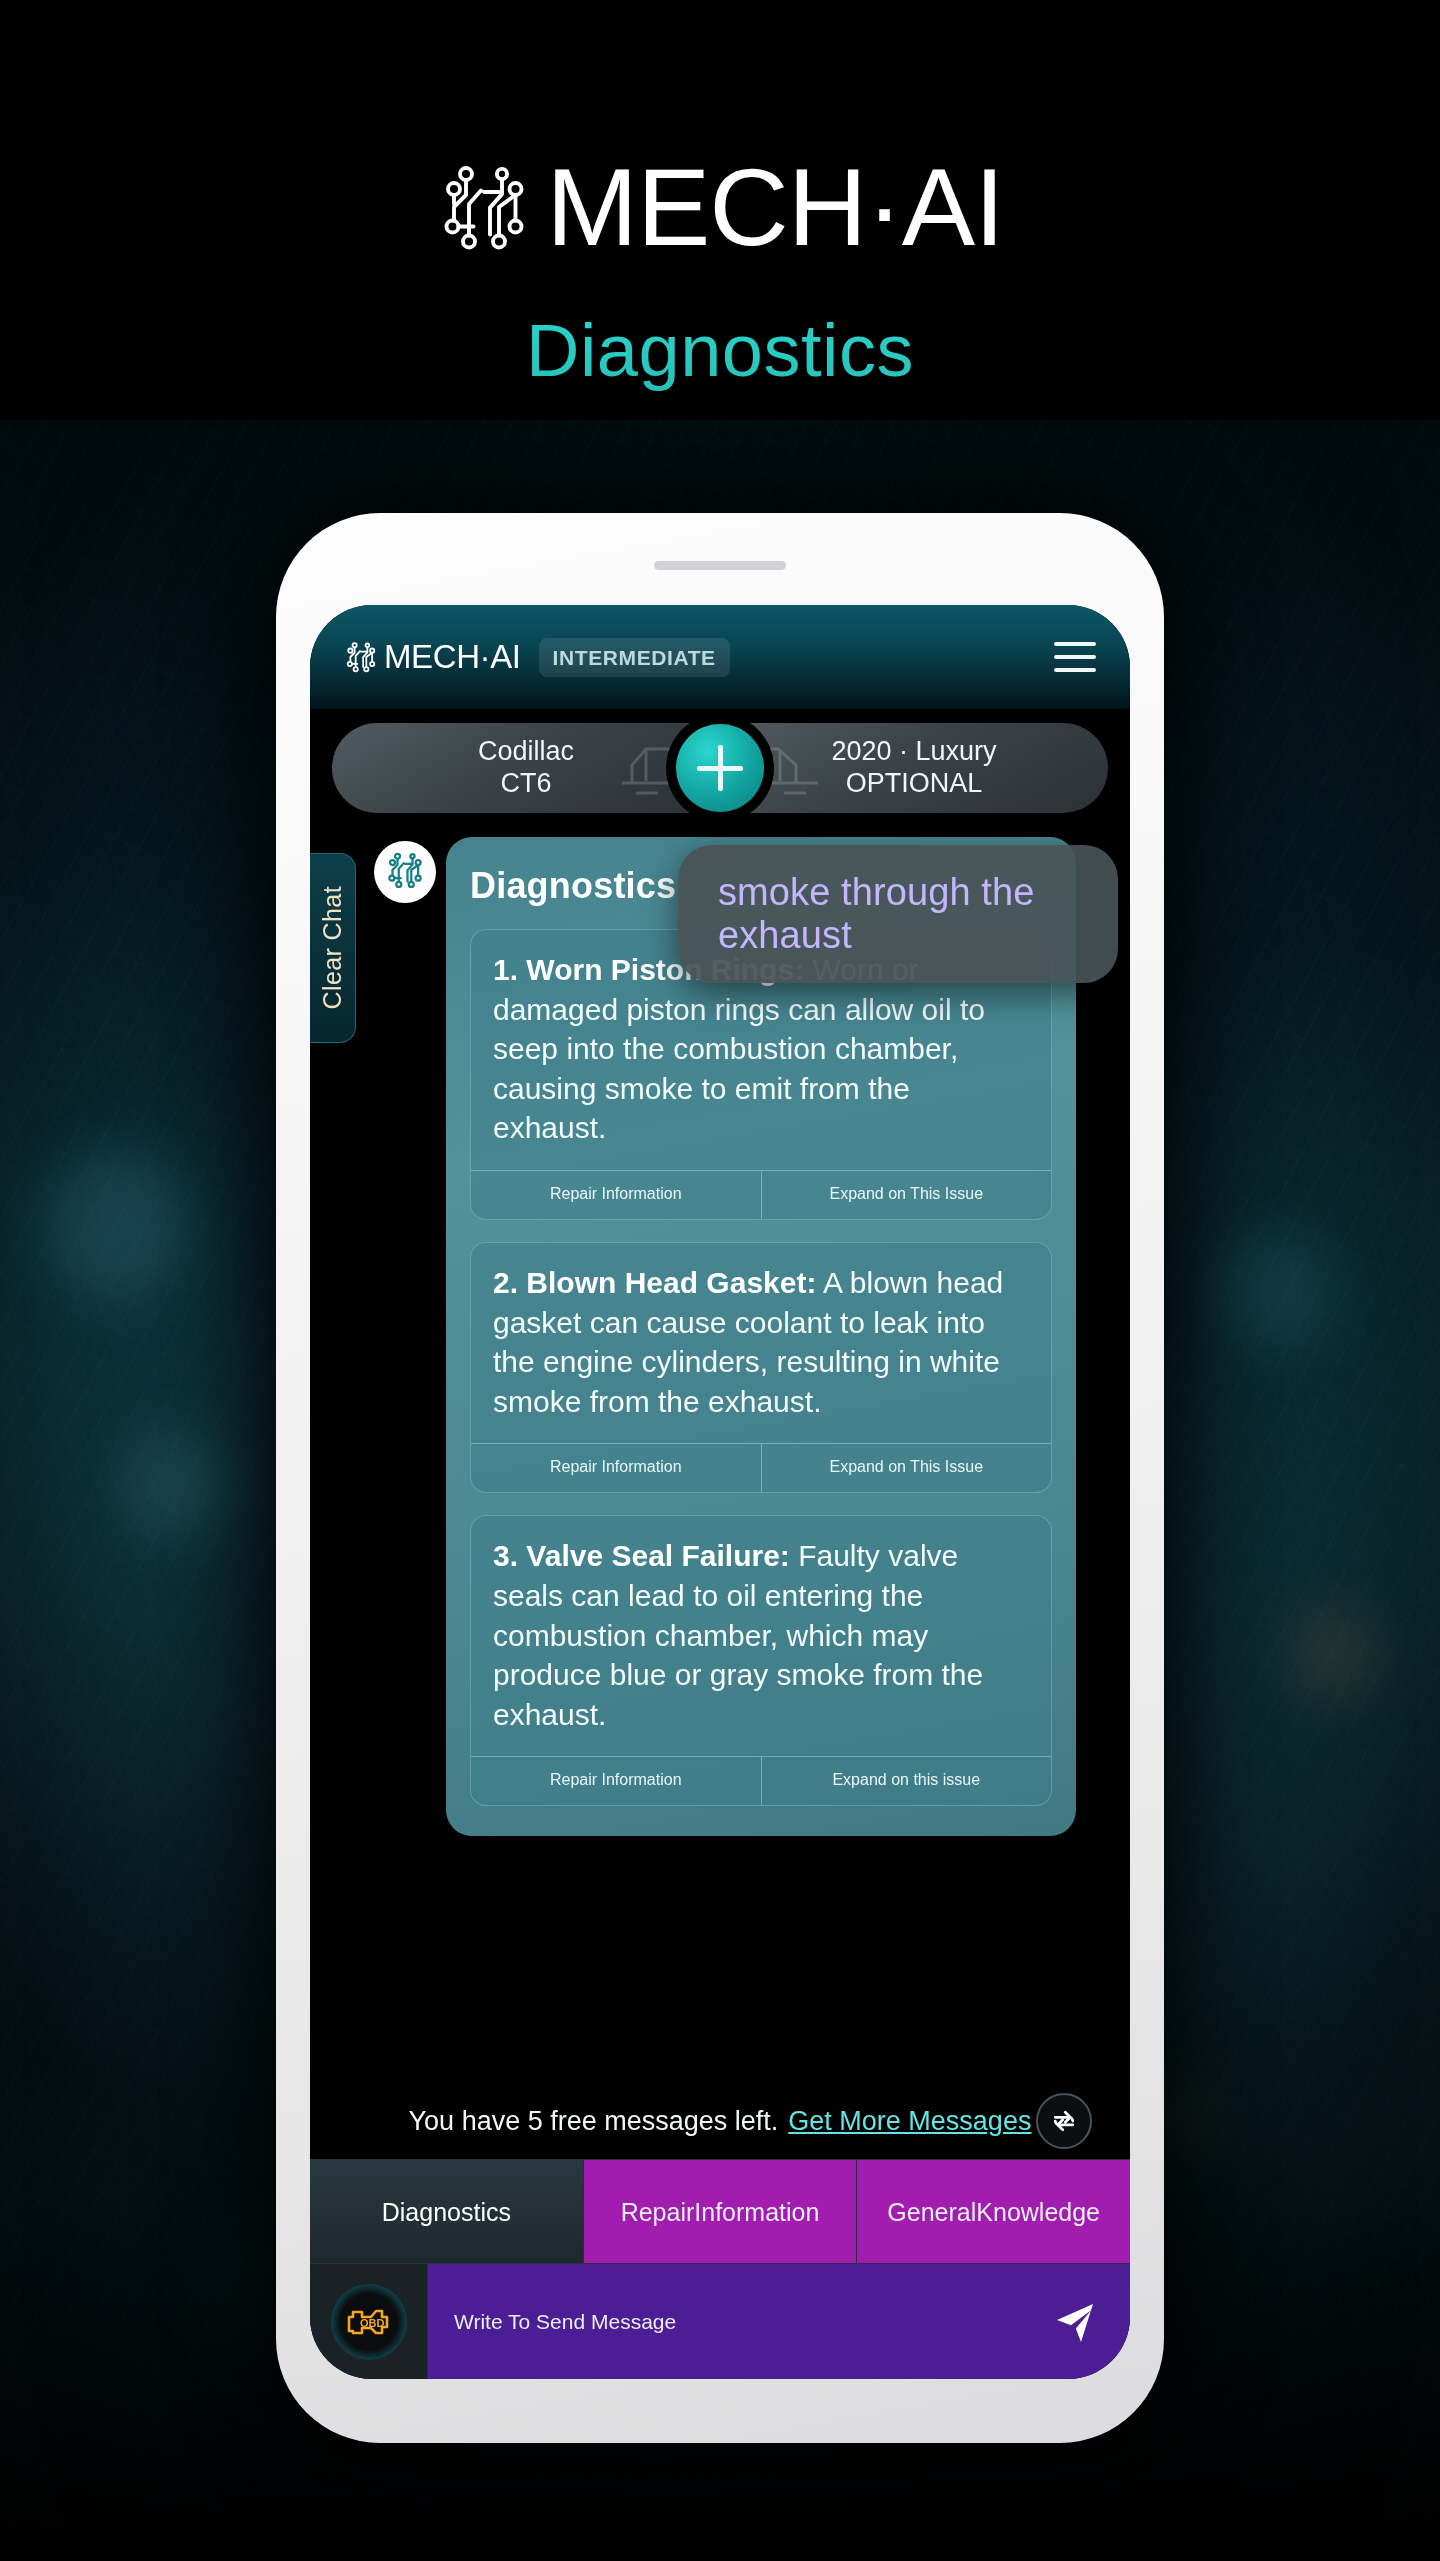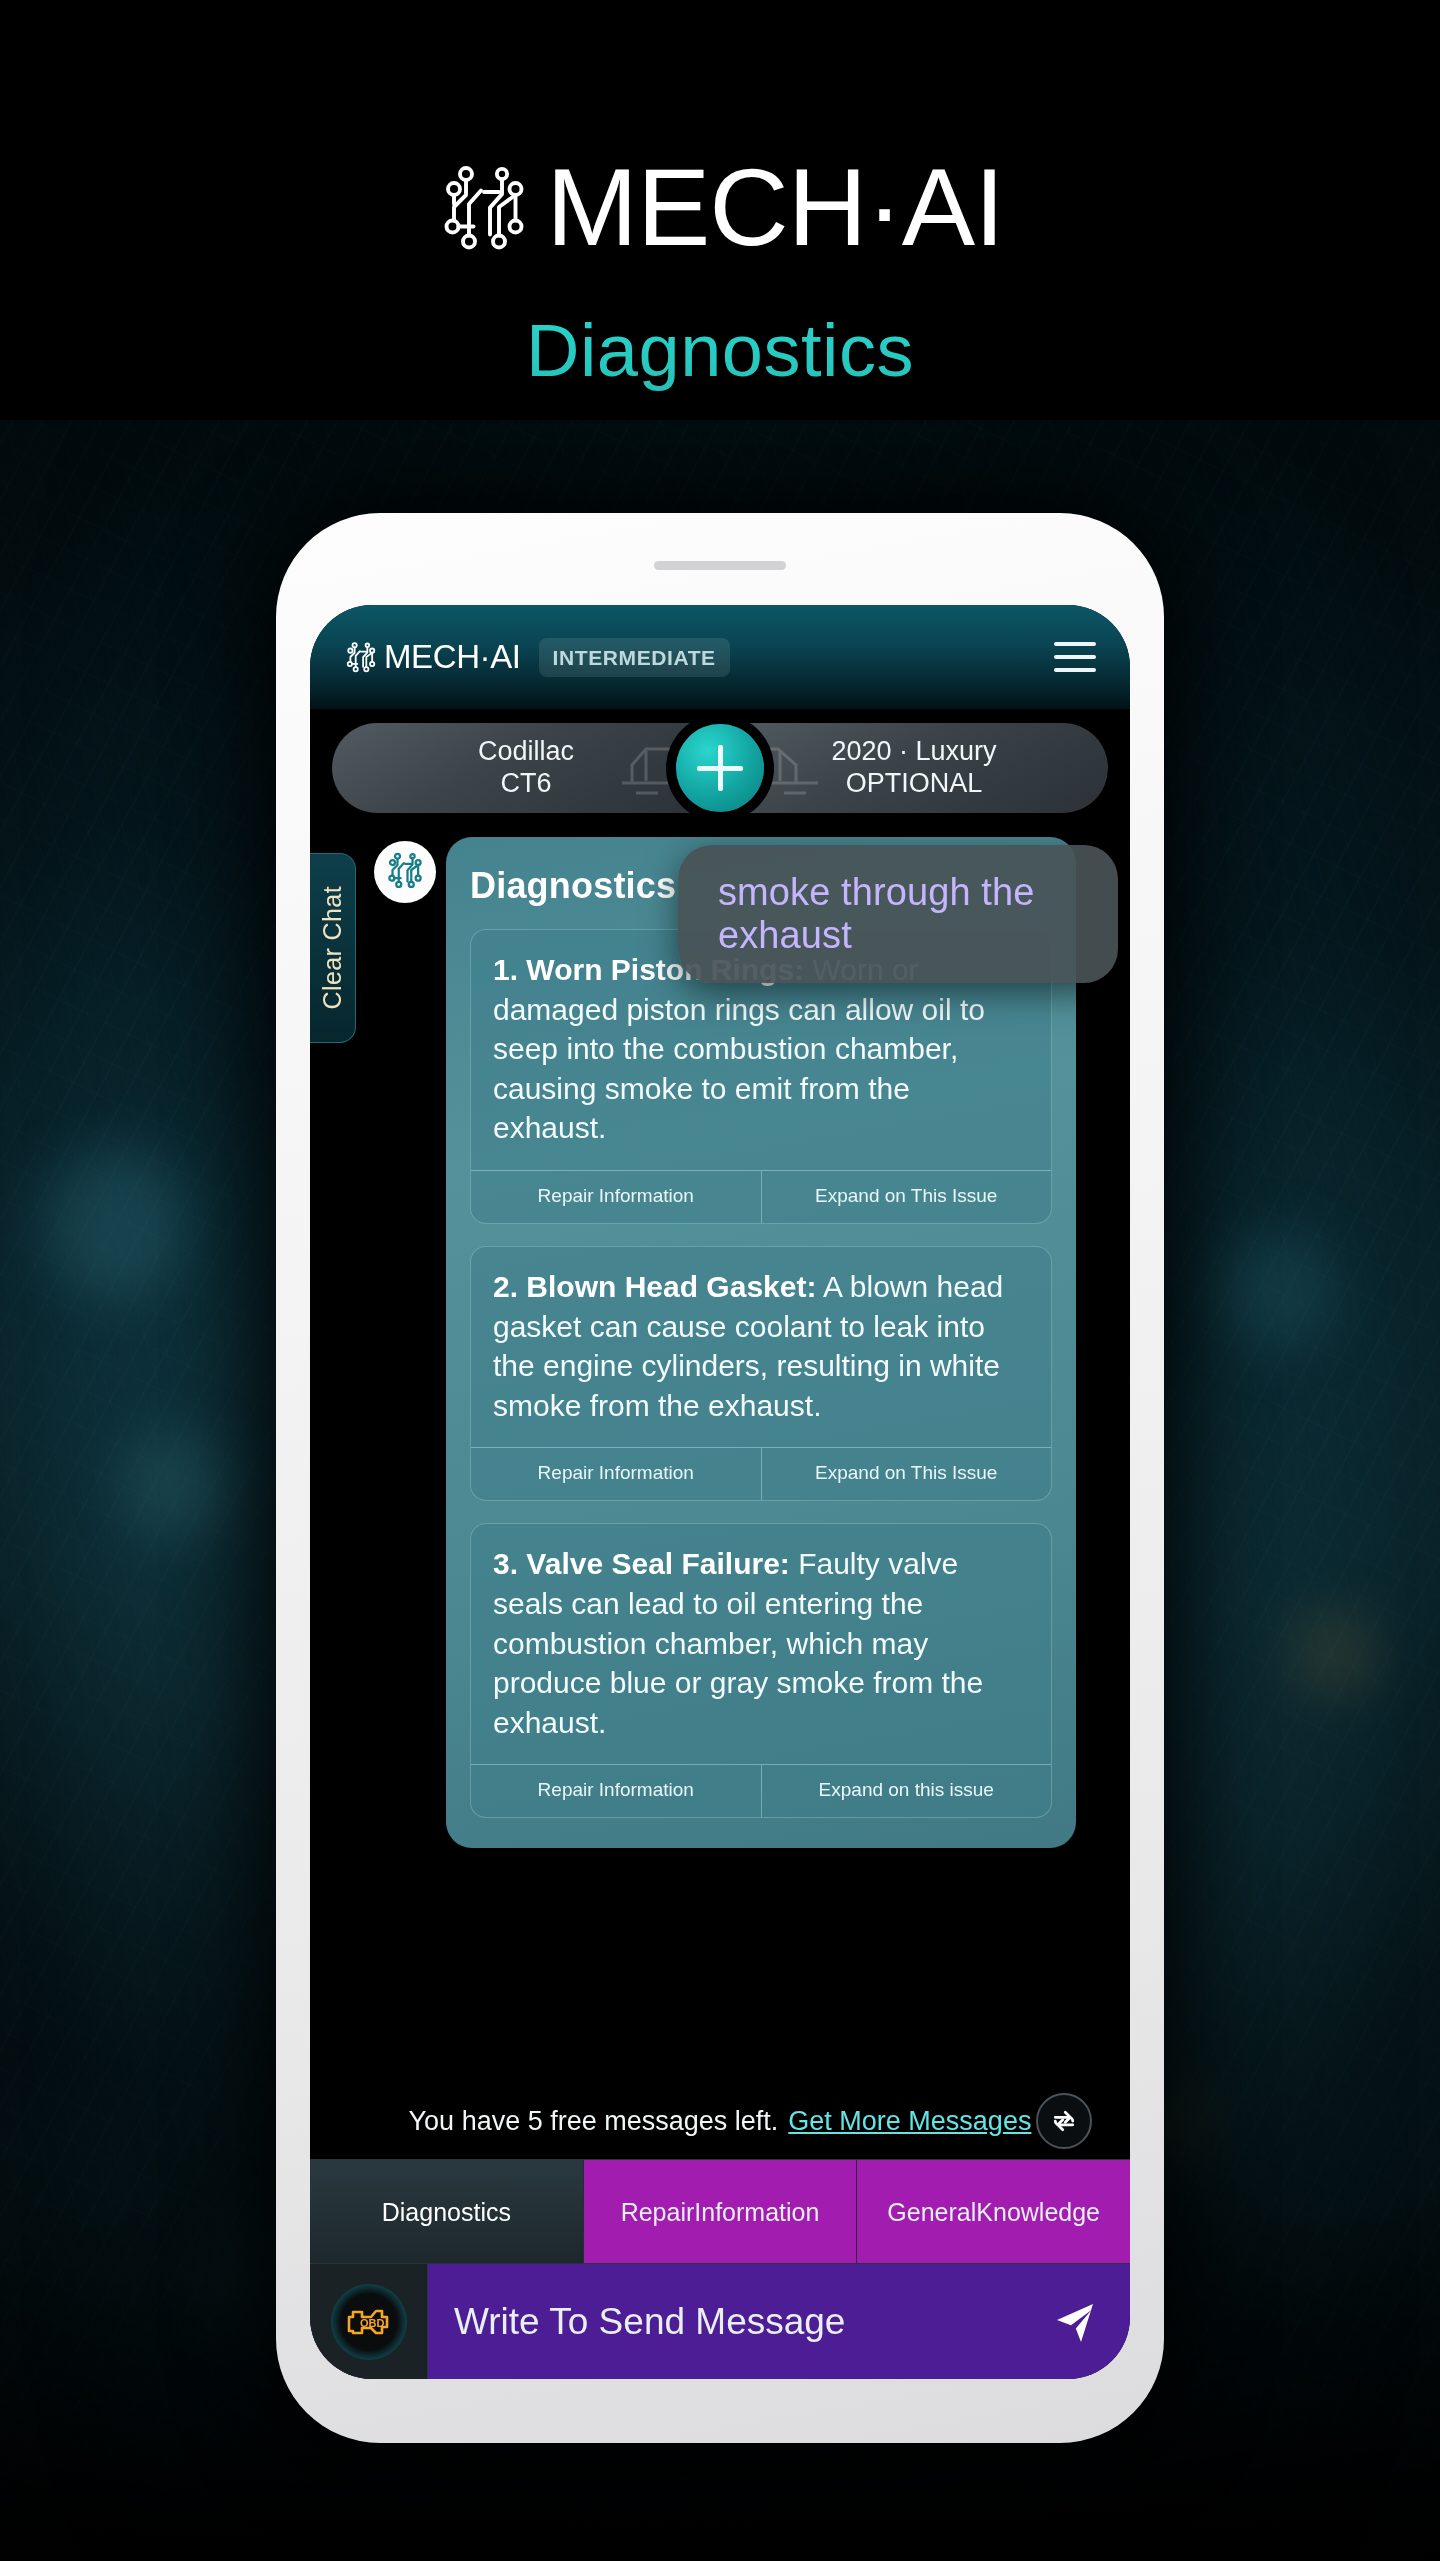--- a/index.html
+++ b/index.html
@@ -165,21 +165,21 @@
   .issue{
     background:rgba(62,126,138,.55);
     border:1px solid rgba(170,214,220,.35);
     border-radius:16px; margin-bottom:22px; overflow:hidden;
   }
   .issue-body{ padding:20px 22px 22px; color:#f4fbfc; font-size:30px; line-height:1.32;}
   .issue-body b{ font-weight:700; color:#ffffff;}
   .issue-actions{ display:flex; border-top:1px solid rgba(190,226,232,.45);}
   .issue-actions button{
     flex:1 1 0; background:transparent; border:none; cursor:pointer;
-    color:#e9f7f9; font-size:19px; font-family:inherit;
+    color:#e9f7f9; font-size:16px; font-family:inherit;
     padding:14px 6px 16px;
   }
   .issue-actions button + button{ border-left:1px solid rgba(190,226,232,.45);}
   .issue:last-child{ margin-bottom:0;}
 
   .tooltip{
     position:absolute; left:368px; top:18px; z-index:9;
     background:rgba(72,83,86,.93);
     border-radius:34px; padding:26px 40px;
     color:#c4b5fd; font-size:38px; letter-spacing:.1px;
@@ -225,21 +225,21 @@
     background:#1b2226; border-right:1px solid #2b3338;
   }
   .obd-icon{
     width:76px; height:76px; border-radius:50%;
     background:radial-gradient(circle at 50% 50%, #0a0c0d 0 52%, #0f3f46 70%, #1fb8bd 88%, #0a0c0d 100%);
     display:flex; align-items:center; justify-content:center;
   }
   .obd-icon svg{ width:52px; height:42px;}
   .msg-input{
     flex:1 1 auto; border:none; outline:none; background:transparent;
-    color:#e9eff1; font-size:37px; font-family:inherit; padding:0 26px;
+    color:#e9eff1; font-size:21px; font-family:inherit; padding:0 26px;
   }
   .msg-input::placeholder{ color:#e9eff1; opacity:1;}
   .send-btn{
     width:110px; height:100%; background:transparent; border:none; cursor:pointer;
     display:flex; align-items:center; justify-content:center;
   }
   .send-btn svg{ width:48px; height:48px;}
 </style>
 </head>
 <body>

